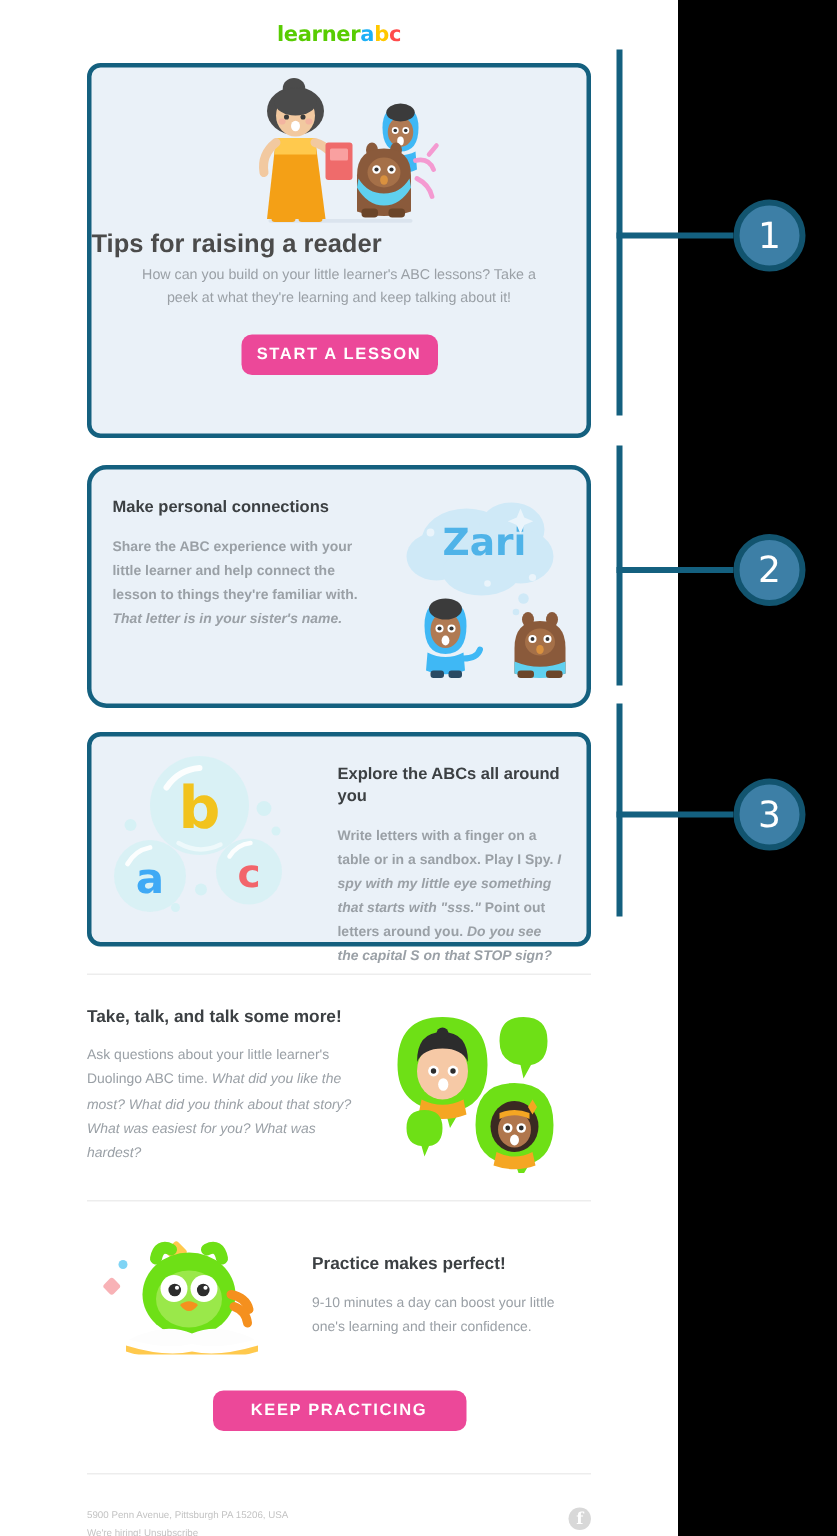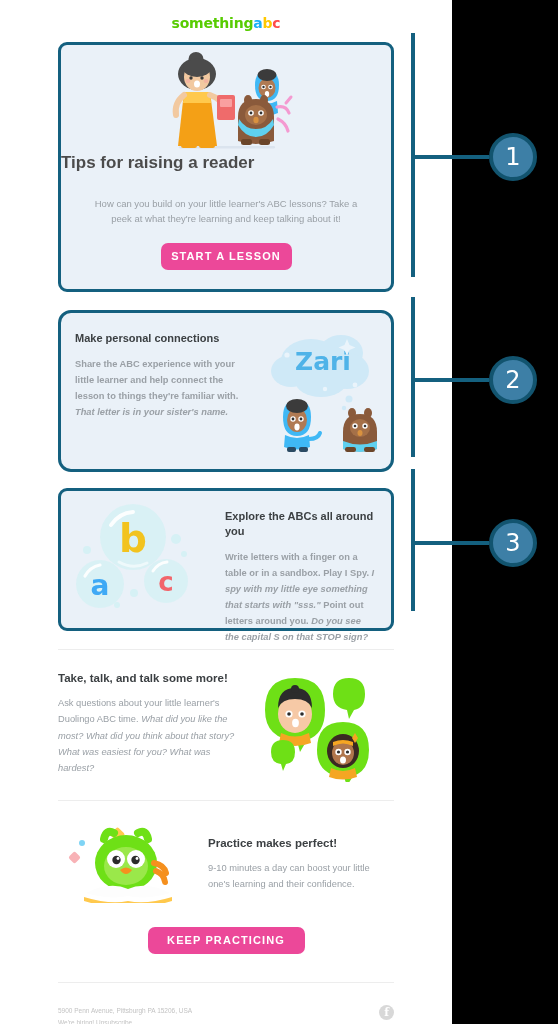--- a/index.html
+++ b/index.html
@@ -116,21 +116,21 @@
   .illus{display:block;}
 </style>
 </head>
 <body>
 
 <div id="left-rule"></div>
 
 <div id="email">
 
   <div class="logo-wrap">
-    <span class="logo"><span class="duo">something</span><span class="a">a</span><span class="b">b</span><span class="c">c</span></span>
+    <span class="logo"><span class="duo">learner</span><span class="a">a</span><span class="b">b</span><span class="c">c</span></span>
   </div>
 
   <div class="card c1">
     <div style="height:108px;display:flex;align-items:flex-end;justify-content:center;">
       <svg class="illus" width="150" height="106" viewBox="0 0 150 106">
 
         <rect x="28" y="99" width="96" height="2.5" rx="1.2" fill="#dbe4ee"></rect>
 
         <ellipse cx="45" cy="12" rx="7.5" ry="7" fill="#4b4b4b"></ellipse>
         <ellipse cx="46" cy="27" rx="19" ry="16" fill="#4b4b4b"></ellipse>
@@ -172,21 +172,21 @@
         <circle cx="110" cy="66" r="2.8" fill="#ffffff"></circle>
         <circle cx="100" cy="66" r="1.4" fill="#333"></circle>
         <circle cx="110" cy="66" r="1.4" fill="#333"></circle>
         <ellipse cx="105" cy="73" rx="2.6" ry="3.2" fill="#d9913f"></ellipse>
         <path d="M88 72 q6 10 17 10 q11 0 17 -10 l1 6 q-7 12 -18 12 q-11 0 -18 -12Z" fill="#5fd0ef"></path>
         <rect x="90" y="92" width="11" height="6" rx="2.5" fill="#6b4529"></rect>
         <rect x="108" y="92" width="11" height="6" rx="2.5" fill="#6b4529"></rect>
       </svg>
     </div>
     <h2 class="card-title">Tips for raising a reader</h2>
-    <p class="card-body" style="margin-top:24px;">How can you build on your little learner's ABC lessons? Take a peek at what they're learning and keep talking about it!</p>
+    <p class="card-body" style="margin-top:4px;">How can you build on your little learner's ABC lessons? Take a peek at what they're learning and keep talking about it!</p>
     <div style="margin-top:17px;">
       <button class="cta">START A LESSON</button>
     </div>
   </div>
 
   <div class="card c2">
     <div class="split">
       <div class="txt" style="width:185px;">
         <h3>Make personal connections</h3>
         <p><span>Share the ABC experience with your little learner and help connect the lesson to things they're familiar with. </span><i>That letter is in your sister's name.</i></p>
@@ -334,21 +334,21 @@
         <path d="M16 74 q26 8 44 4 q18 4 44 -4 l0 4 q-26 8 -44 4 q-18 4 -44 -4Z" fill="#ffc94d"></path>
       </svg>
     </div>
     <div class="txt" style="flex:1;padding-top:14px;padding-right:20px;">
       <h3>Practice makes perfect!</h3>
       <p>9-10 minutes a day can boost your little one's learning and their confidence.</p>
     </div>
   </div>
 
   <div style="margin-top:24px;">
-    <button class="cta" style="width:157px;">KEEP PRACTICING</button>
+    <button class="cta" style="width:169px;">KEEP PRACTICING</button>
   </div>
 
   <div class="hr" style="margin-top:28px;"></div>
 
   <div class="footer">
     <div class="addr">
       <div>5900 Penn Avenue, Pittsburgh PA 15206, USA</div>
       <div>
         <a href="#">We're hiring!</a>
         <a href="#">Unsubscribe</a>

